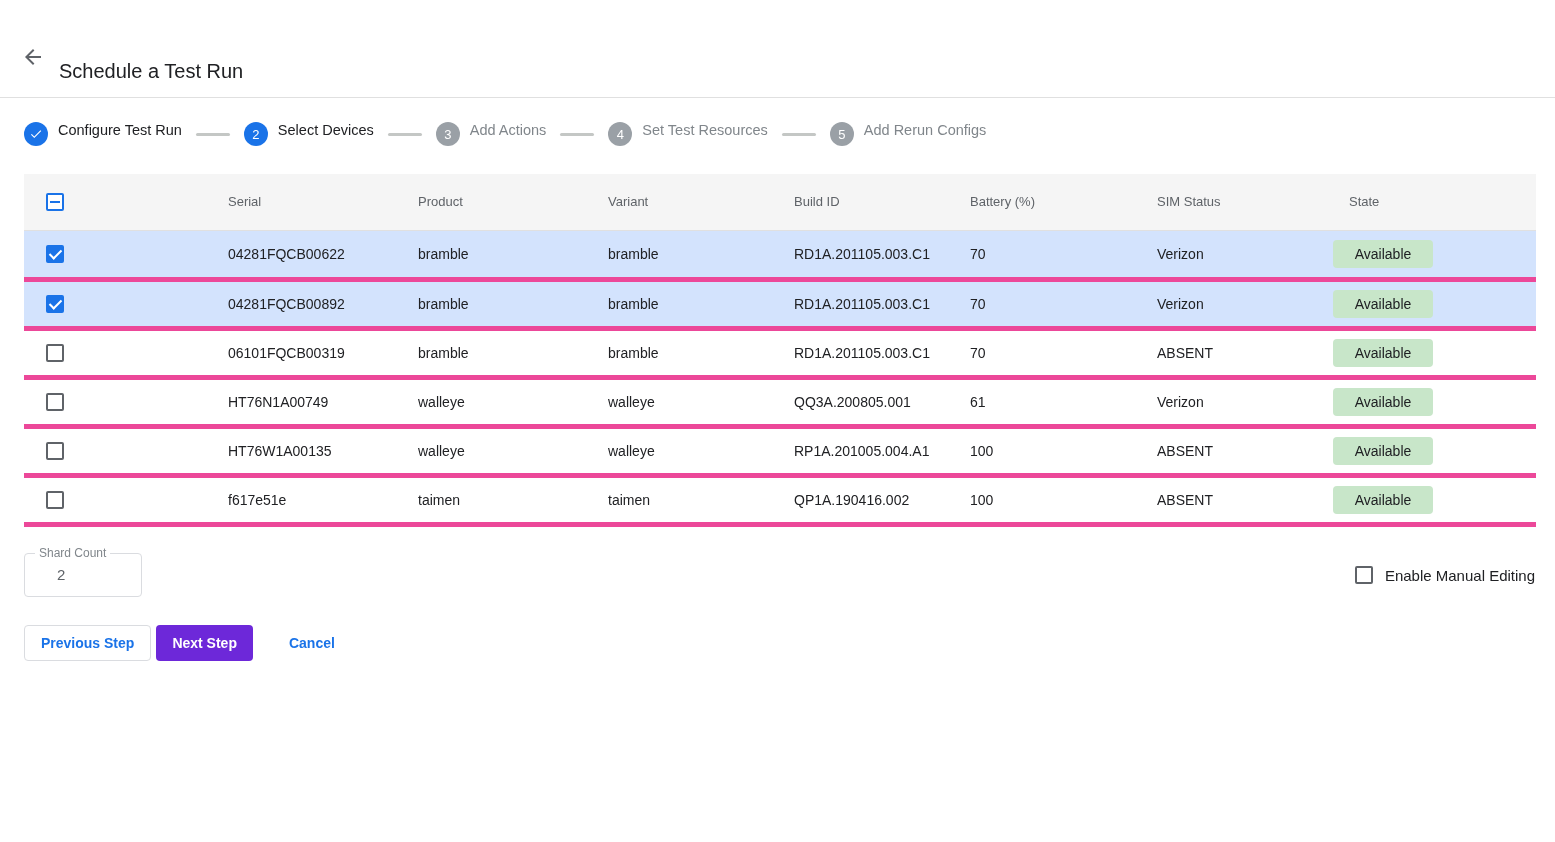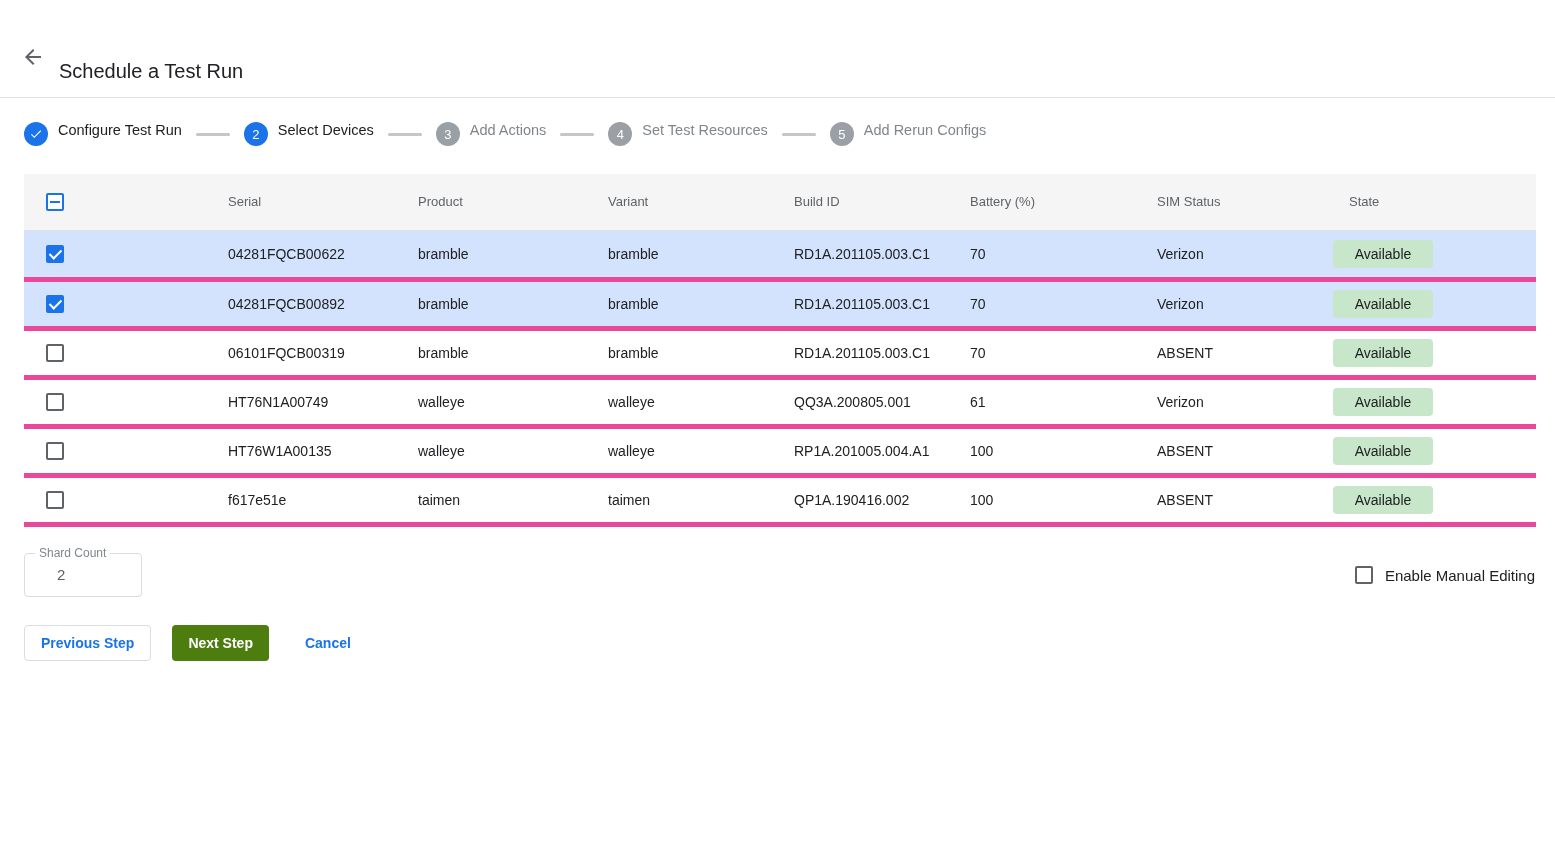--- a/index.html
+++ b/index.html
@@ -86,21 +86,21 @@
   .manual-edit .label { font-size: 15px; color: #202124; white-space: nowrap; }
 
   
   .actions { display: flex; align-items: center; padding: 28px 24px 0 24px; }
   .btn {
     font-family: "Liberation Sans", sans-serif;
     font-size: 14px; font-weight: 700; height: 36px; padding: 0 16px;
     border-radius: 4px; cursor: pointer; background: #fff; border: none;
   }
   .btn.outlined { border: 1px solid #dadce0; color: #1a73e8; }
-  .btn.filled { background: #4d7c0f; color: #fff; margin-left: 21px; }
+  .btn.filled { background: #6d28d9; color: #fff; margin-left: 5px; }
   .btn.text { color: #1a73e8; background: transparent; margin-left: 20px; }
 </style>
 </head>
 <body>
 
 <div class="page">
 
   <div class="topbar">
     <div class="title-row">
       <span class="back-arrow">

